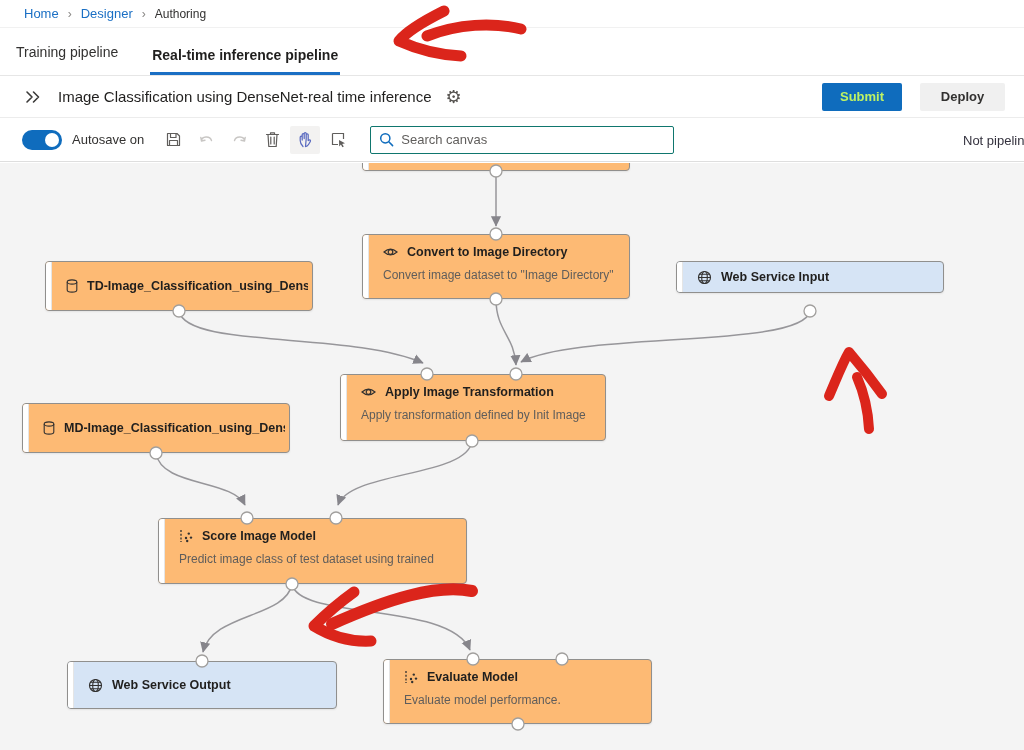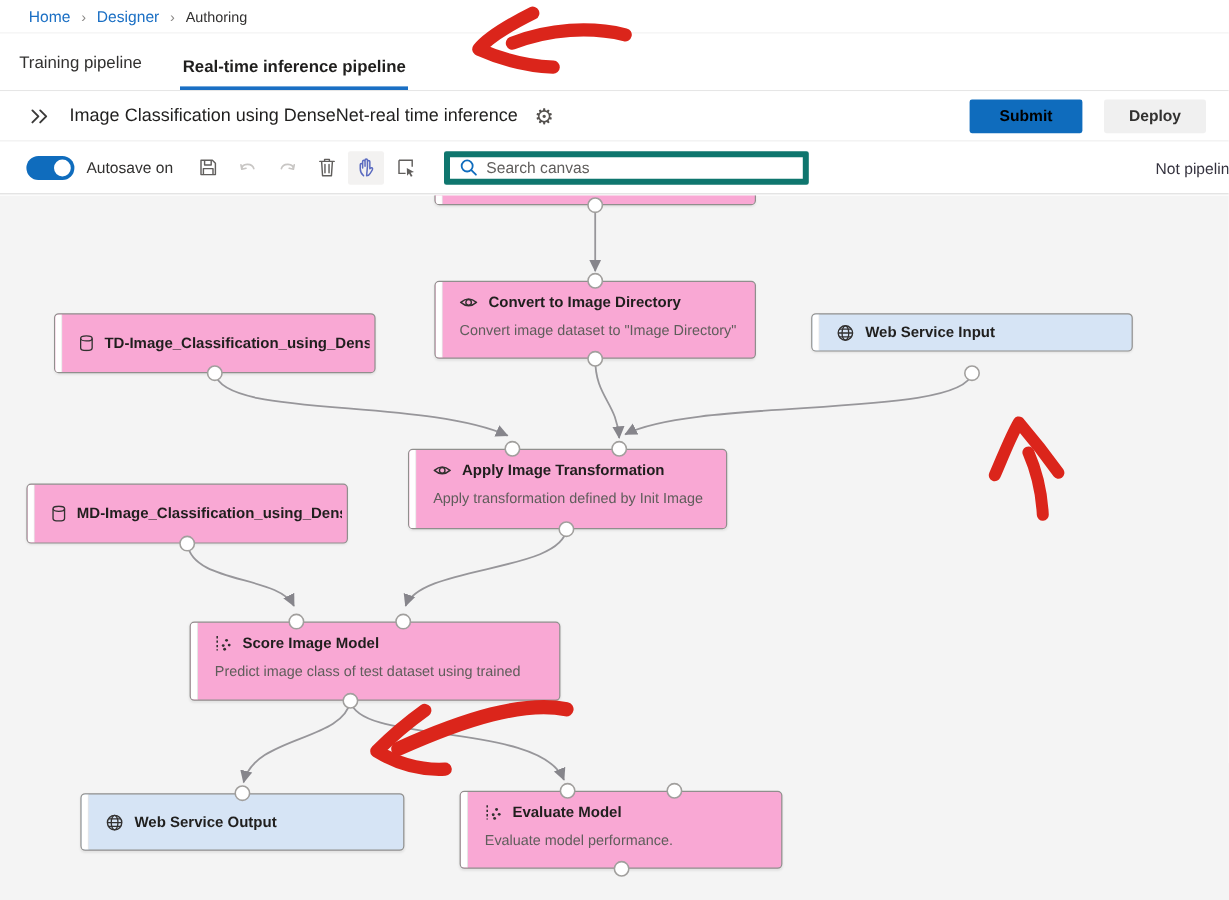--- a/index.html
+++ b/index.html
@@ -17,38 +17,38 @@
   .tab { font-size:14px; color:#323130; padding:0 2px 12px 2px; cursor:pointer; border-bottom:3px solid transparent; }
   .tab.active { font-weight:700; color:#201f1e; border-bottom:3px solid #1a6fc4; padding-bottom:9px; }
 
   
   .titlerow { height:42px; display:flex; align-items:center; background:#fff; border-bottom:1px solid #ececec; padding:0 19px 0 22px; }
   .collapse-btn { width:22px; height:22px; display:flex; align-items:center; justify-content:center; cursor:pointer; margin-right:14px; }
   .page-title { font-size:15px; font-weight:400; color:#201f1e; }
   .gear-btn { margin-left:14px; font-size:18px; color:#55524f; cursor:pointer; line-height:1; }
   .titlerow .spacer { flex:1; }
   .btn { height:28px; border:none; border-radius:2px; font-family:inherit; font-size:13px; font-weight:600; cursor:pointer; }
-  .btn-primary { background:#0f6cbd; color:#000000; width:94px; margin-right:18px; }
+  .btn-primary { background:#0f6cbd; color:#bef264; width:80px; margin-right:18px; }
   .btn-default { background:#f0f0f0; color:#323130; width:85px; }
 
   
   .toolbar { height:44px; display:flex; align-items:center; background:#fff; border-bottom:1px solid #dedede; padding:0 0 0 22px; position:relative; }
   .toggle { width:40px; height:20px; border-radius:10px; background:#0f6cbd; position:relative; cursor:pointer; flex:0 0 auto; }
   .toggle .knob { position:absolute; right:3px; top:3px; width:14px; height:14px; border-radius:50%; background:#fff; }
   .toggle-label { font-size:13px; color:#323130; margin:0 14px 0 10px; }
   .tbtn { width:30px; height:28px; display:flex; align-items:center; justify-content:center; cursor:pointer; border-radius:2px; margin-right:3px; flex:0 0 auto; }
   .tbtn.selected { background:#f3f2f1; }
-  .searchbox { margin-left:14px; width:304px; height:28px; border:5px solid #0f766e; border-radius:2px; background:#fff; display:flex; align-items:center; padding:0 8px; gap:7px; }
+  .searchbox { margin-left:14px; width:304px; height:28px; border:1px solid #0f766e; border-radius:2px; background:#fff; display:flex; align-items:center; padding:0 8px; gap:7px; }
   .searchbox input { border:none; outline:none; flex:1; font-family:inherit; font-size:13px; color:#323130; background:transparent; }
   .searchbox input::placeholder { color:#605e5c; }
   .status-text { position:absolute; right:0; top:0; height:44px; width:61px; overflow:hidden; display:flex; align-items:center; font-size:13px; color:#34323e; white-space:nowrap; }
 
   
   .canvas { position:absolute; left:0; top:163px; width:1024px; height:587px; background:#f4f4f4; overflow:hidden; }
-  .node { position:absolute; background:#f9a8d4; border:1px solid #908f8d; border-radius:4px; box-shadow:0 1px 2px rgba(0,0,0,.07); z-index:2; cursor:pointer; }
+  .node { position:absolute; background:#fdba74; border:1px solid #908f8d; border-radius:4px; box-shadow:0 1px 2px rgba(0,0,0,.07); z-index:2; cursor:pointer; }
   .node .strip { position:absolute; left:0; top:0; bottom:0; width:6px; background:#fff; border-right:1px solid rgba(0,0,0,.10); border-radius:3px 0 0 3px; }
   .node.selected { background:#d6e4f5; }
   .node .body { position:absolute; left:7px; right:4px; top:0; bottom:0; padding:10px 10px 0 13px; overflow:hidden; }
   .node.oneline .body { display:flex; align-items:center; padding-top:0; }
   .nhead { display:flex; align-items:center; gap:9px; }
   .ntitle { font-size:12.5px; font-weight:700; color:#201f1e; white-space:nowrap; }
   .nsub { font-size:12px; color:#5f5d5b; margin-top:9px; white-space:nowrap; }
   .nicon { display:flex; align-items:center; flex:0 0 auto; }
   svg.layer { position:absolute; left:0; top:0; pointer-events:none; overflow:visible; }
   #edges { z-index:5; }

